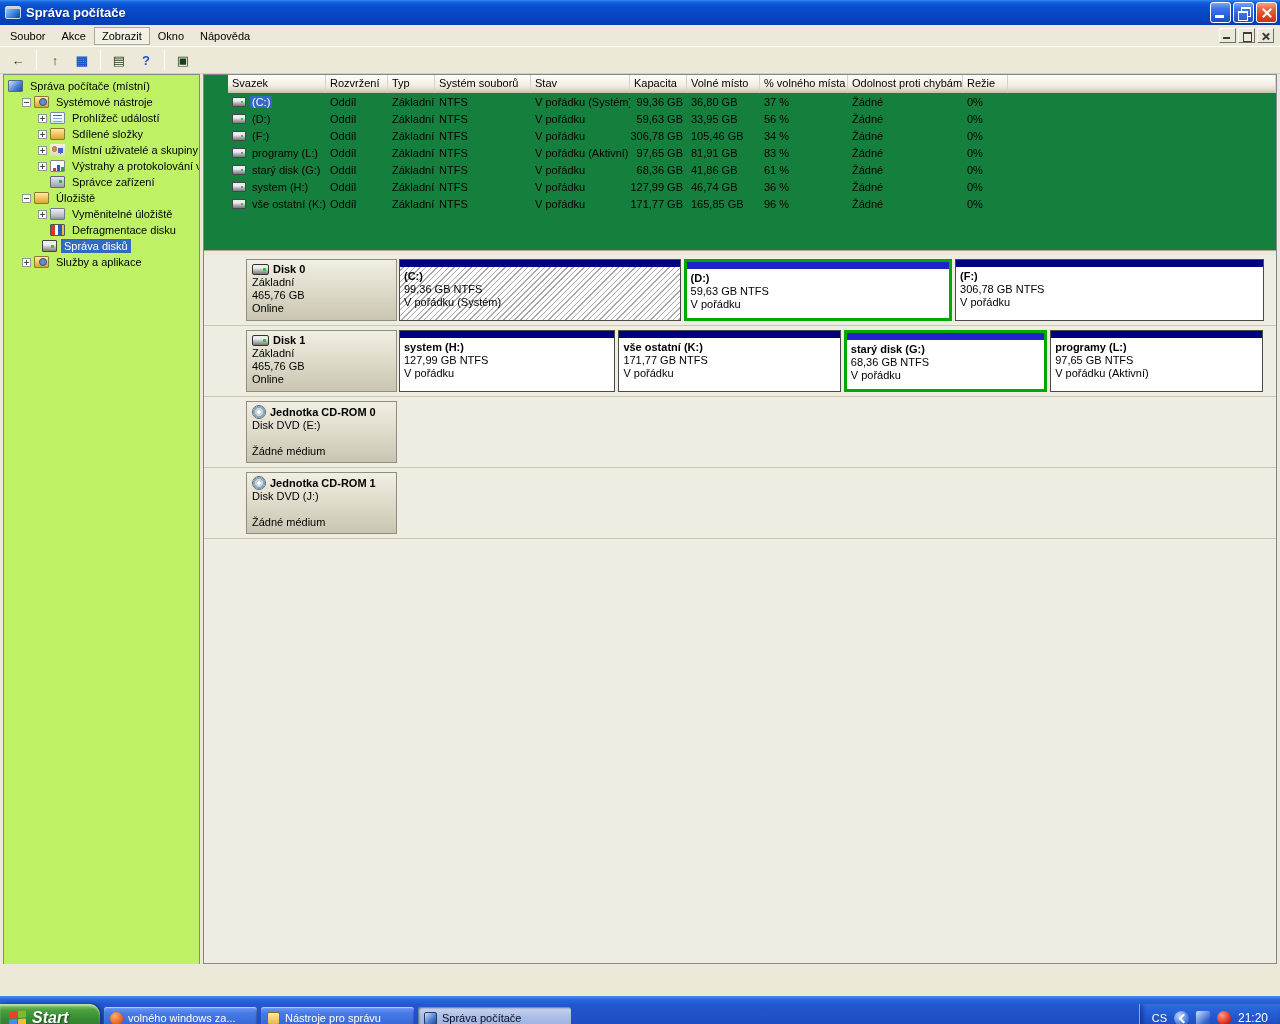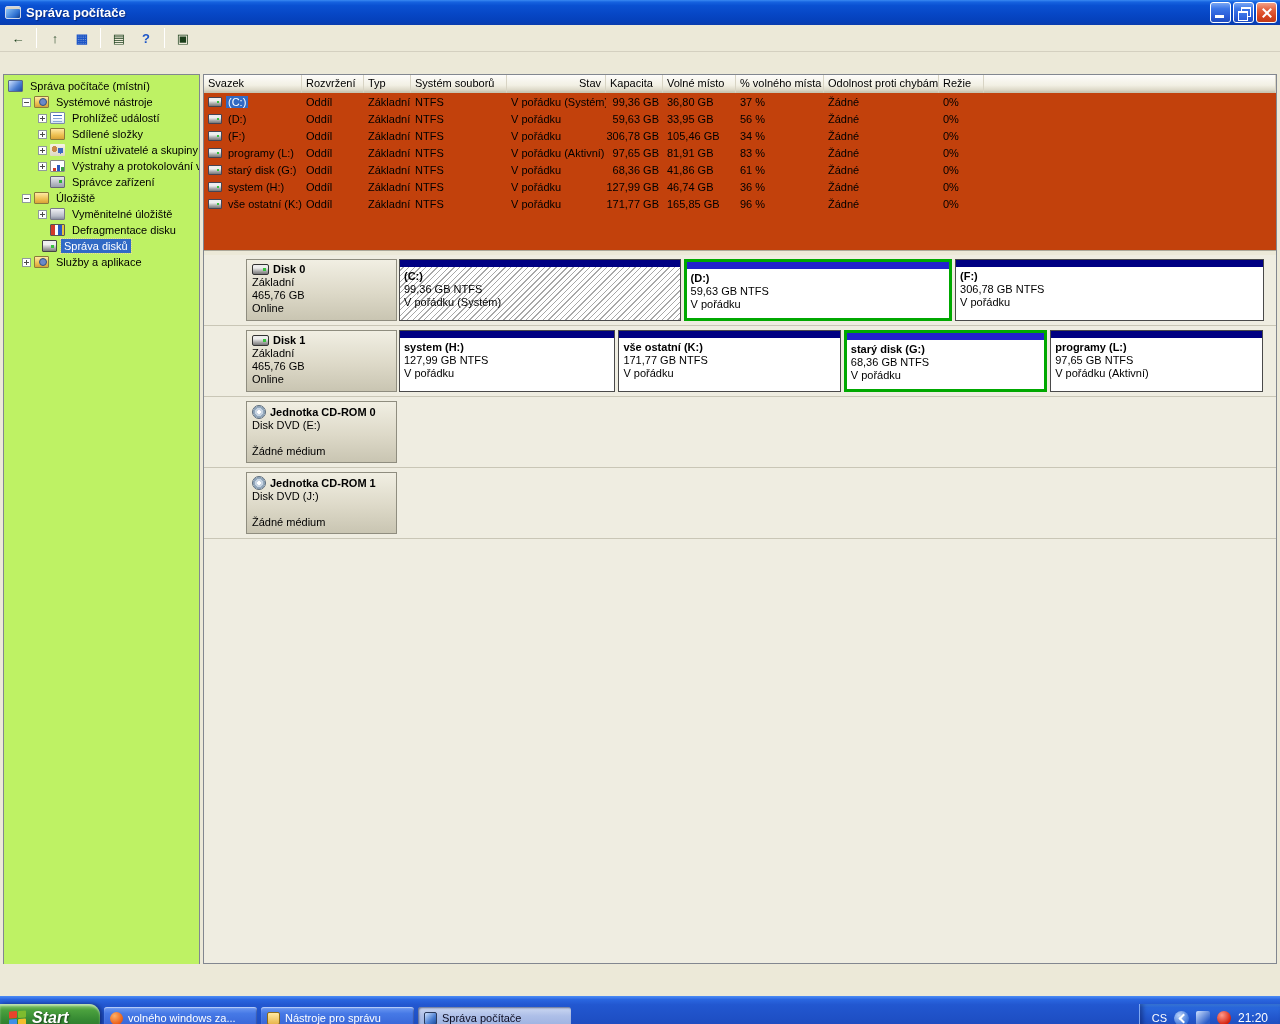--- a/index.html
+++ b/index.html
@@ -74,26 +74,26 @@
   .sbtn { width:16px; height:15px; flex:none; background:linear-gradient(180deg,#d6e5fa,#aecbf3 60%,#8eb4ec); border:1px solid #7aa0d4; border-radius:2px; position:relative; }
   .sbtn::after { content:""; position:absolute; top:4px; border:4px solid transparent; }
   .sbtn.left::after { left:3px; border-right-color:#20355c; }
   .sbtn.right::after { left:6px; border-left-color:#20355c; }
   .sthumb { width:130px; height:15px; margin-left:1px; background:linear-gradient(180deg,#dce9fc,#b6d0f7 55%,#9abdf0); border:1px solid #86abe4; border-radius:2px; }
 
   
   .content-panel { flex:1; margin-left:3px; height:890px; border:1px solid #828790; background:#efede1; display:flex; flex-direction:column; overflow:hidden; }
 
   
-  .vlist { height:175px; background:#c2410c; overflow:hidden; }
+  .vlist { height:175px; background:#15803d; overflow:hidden;padding-left:24px; }
   .vhead { display:flex; height:18px; }
   .hc { flex:none; padding:2px 4px; background:linear-gradient(180deg,#fdfcfa 0%,#f2f0e4 60%,#ddd9c8 88%,#c9c4b0 100%); border-right:1px solid #d8d4c4; border-bottom:1px solid #c9c4b0; white-space:nowrap; overflow:hidden; }
   .vrow { display:flex; height:17px; align-items:center; }
   .vc { flex:none; padding:1px 4px; white-space:nowrap; overflow:hidden; display:flex; align-items:center; }
-  .c0{width:98px;} .c1{width:62px;} .c2{width:47px;} .c3{width:96px;} .c4{width:99px;text-align:right;}
+  .c0{width:98px;} .c1{width:62px;} .c2{width:47px;} .c3{width:96px;} .c4{width:99px;}
   .c5{width:57px; justify-content:flex-end; text-align:right;} .c6{width:73px;} .c7{width:88px;} .c8{width:115px;} .c9{width:45px;}
   .cf{flex:1;}
   .hc.c5{text-align:left;}
   .vol-icon { width:14px; height:10px; flex:none; margin-right:4px; border:1px solid #445; border-radius:1px;
     background:linear-gradient(180deg,#eee 0 35%,#aaa 70%,#777); position:relative; }
   .vol-icon::after { content:""; position:absolute; right:2px; top:3px; width:2px; height:2px; background:#39c23f; }
   .vname { padding:0 2px; }
   .vname.vsel { background:#316ac5; color:#fff; }
 
   .splitter { height:5px; background:#ECE9D8; border-top:1px solid #aca899; }
@@ -162,20 +162,32 @@
   <div class="window">
 
     <div class="titlebar">
       <span class="app-icon"></span>
       <span class="title-text">Správa počítače</span>
       <span class="cap-btn cap-min"></span>
       <span class="cap-btn cap-max"></span>
       <span class="cap-btn cap-close close"></span>
     </div>
 
+    <div class="menubar">
+      <span class="menu-item">Soubor</span>
+      <span class="menu-item">Akce</span>
+      <span class="menu-item raised">Zobrazit</span>
+      <span class="menu-item">Okno</span>
+      <span class="menu-item">Nápověda</span>
+      <span class="mdi-group">
+        <span class="mdi-btn mdi-min"></span>
+        <span class="mdi-btn mdi-rest"></span>
+        <span class="mdi-btn mdi-close"></span>
+      </span>
+    </div>
 
     <div class="toolbar">
       <span class="tool-btn">←</span>
       <span class="tool-sep"></span>
       <span class="tool-btn">↑</span>
       <span class="tool-btn glyph-blue">▦</span>
       <span class="tool-sep"></span>
       <span class="tool-btn">▤</span>
       <span class="tool-btn glyph-blue">?</span>
       <span class="tool-sep"></span>

